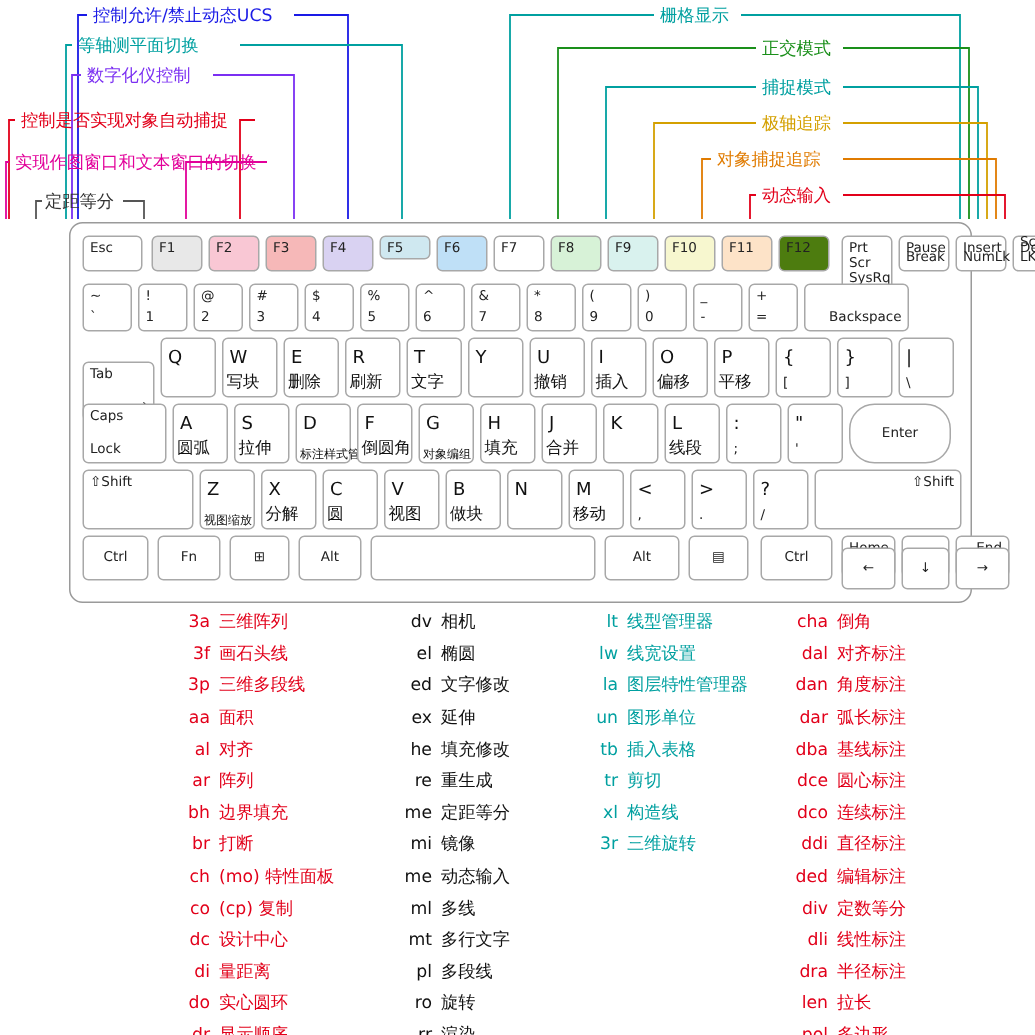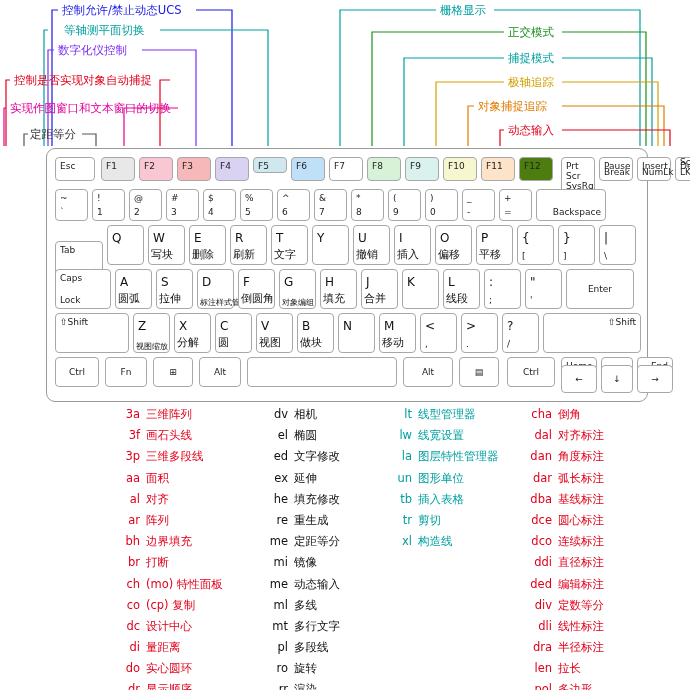--- a/index.html
+++ b/index.html
@@ -71,21 +71,21 @@
 
     <polyline points="474,106 468,106 468,146" fill="none" stroke="#e07b00" stroke-width="1.2"></polyline>
     <polyline points="562,106 664,106 664,146" fill="none" stroke="#e07b00" stroke-width="1.2"></polyline>
 
     <polyline points="504,130 500,130 500,146" fill="none" stroke="#e2001a" stroke-width="1.2"></polyline>
     <polyline points="562,130 670,130 670,146" fill="none" stroke="#e2001a" stroke-width="1.2"></polyline>
   </svg>
 
   <div id="callouts">
       <div class="callout" style="left: 62px; top: 4px; color: rgb(26, 26, 230);">控制允许/禁止动态UCS</div>
-      <div class="callout" style="left: 64px; top: 24px; color: rgb(0, 160, 160);">等轴测平面切换</div>
+      <div class="callout" style="left: 52px; top: 24px; color: rgb(0, 160, 160);">等轴测平面切换</div>
       <div class="callout" style="left: 58px; top: 44px; color: rgb(123, 47, 242);">数字化仪控制</div>
       <div class="callout" style="left: 14px; top: 74px; color: rgb(226, 0, 26);">控制是否实现对象自动捕捉</div>
       <div class="callout" style="left: 10px; top: 102px; color: rgb(226, 0, 154);">实现作图窗口和文本窗口的切换</div>
       <div class="callout" style="left: 30px; top: 128px; color: rgb(51, 51, 51);">定距等分</div>
       <div class="callout" style="left: 440px; top: 4px; color: rgb(0, 160, 160);">栅格显示</div>
       <div class="callout" style="left: 508px; top: 26px; color: rgb(26, 143, 26);">正交模式</div>
       <div class="callout" style="left: 508px; top: 52px; color: rgb(0, 160, 160);">捕捉模式</div>
       <div class="callout" style="left: 508px; top: 76px; color: rgb(212, 160, 0);">极轴追踪</div>
       <div class="callout" style="left: 478px; top: 100px; color: rgb(224, 123, 0);">对象捕捉追踪</div>
       <div class="callout" style="left: 508px; top: 124px; color: rgb(226, 0, 26);">动态输入</div>
@@ -303,21 +303,21 @@
           <span class="cn">线段</span>
         </div>
         <div class="key" style="left: 437px; top: 120px; width: 37px; height: 40px;">
           <span class="big">:</span>
           <span class="bl">;</span>
         </div>
         <div class="key" style="left: 478px; top: 120px; width: 37px; height: 40px;">
           <span class="big">"</span>
           <span class="bl">'</span>
         </div>
-        <div class="key" style="left: 519px; top: 120px; width: 68px; height: 40px;">
+        <div class="key" style="left: 519px; top: 120px; width: 68px; height: 40px; border-radius: 17px;">
           <span class="ctr">Enter</span>
         </div>
       </div>
     <div id="kb-z">
         <div class="key" style="left: 8px; top: 164px; width: 74px; height: 40px;">
           <span class="tl">⇧Shift</span>
         </div>
         <div class="key" style="left: 86px; top: 164px; width: 37px; height: 40px;">
           <span class="big">Z</span>
           <span class="cn sm">视图缩放</span>
@@ -439,20 +439,21 @@
         <div class="crow"><span class="abbr cblack">rr</span><span class="cblack">渲染</span></div>
       </div>
     <div class="col" id="col3" style="left:272px;">
         <div class="crow"><span class="abbr cgreen">lt</span><span class="cgreen">线型管理器</span></div>
         <div class="crow"><span class="abbr cgreen">lw</span><span class="cgreen">线宽设置</span></div>
         <div class="crow"><span class="abbr cgreen">la</span><span class="cgreen">图层特性管理器</span></div>
         <div class="crow"><span class="abbr cgreen">un</span><span class="cgreen">图形单位</span></div>
         <div class="crow"><span class="abbr cgreen">tb</span><span class="cgreen">插入表格</span></div>
         <div class="crow"><span class="abbr cgreen">tr</span><span class="cgreen">剪切</span></div>
         <div class="crow"><span class="abbr cgreen">xl</span><span class="cgreen">构造线</span></div>
+        <div class="crow"><span class="abbr cgreen">3r</span><span class="cgreen">三维旋转</span></div>
       </div>
     <div class="col" id="col4" style="left:412px;">
         <div class="crow"><span class="abbr cred">cha</span><span class="cred">倒角</span></div>
         <div class="crow"><span class="abbr cred">dal</span><span class="cred">对齐标注</span></div>
         <div class="crow"><span class="abbr cred">dan</span><span class="cred">角度标注</span></div>
         <div class="crow"><span class="abbr cred">dar</span><span class="cred">弧长标注</span></div>
         <div class="crow"><span class="abbr cred">dba</span><span class="cred">基线标注</span></div>
         <div class="crow"><span class="abbr cred">dce</span><span class="cred">圆心标注</span></div>
         <div class="crow"><span class="abbr cred">dco</span><span class="cred">连续标注</span></div>
         <div class="crow"><span class="abbr cred">ddi</span><span class="cred">直径标注</span></div>

